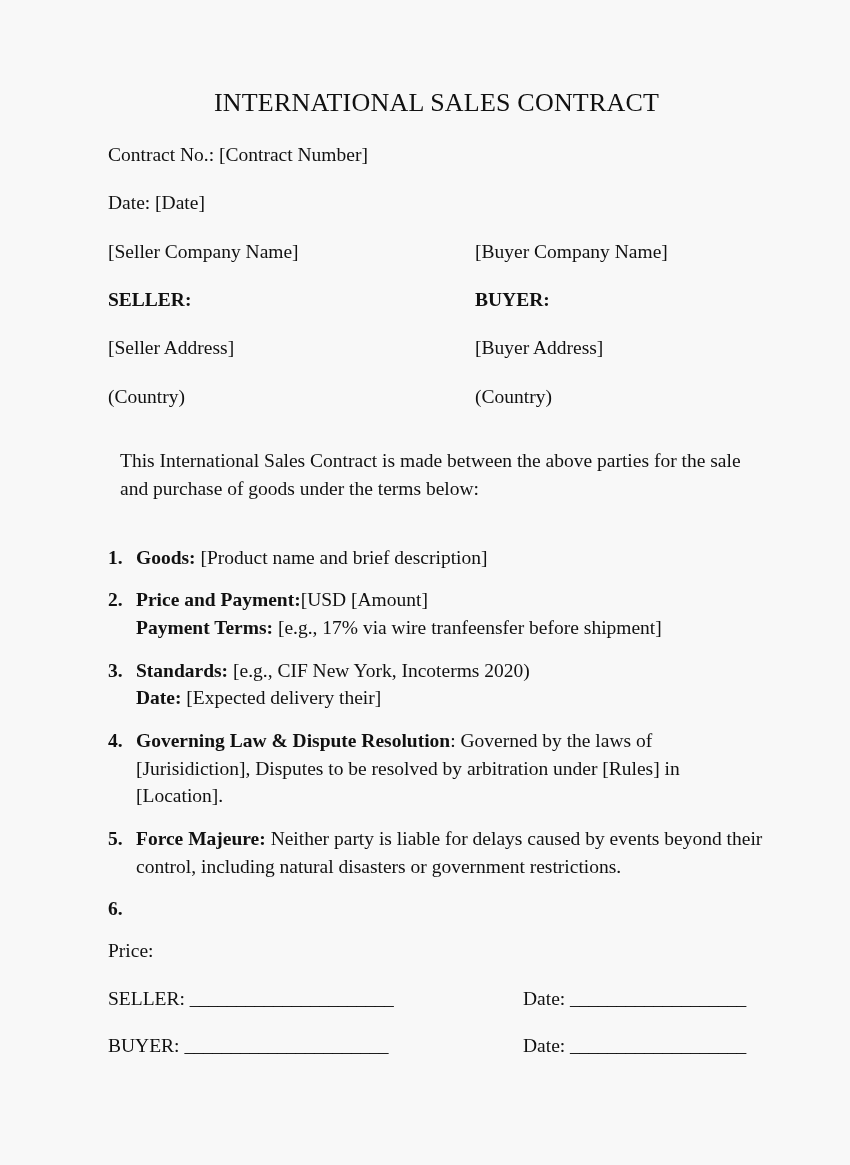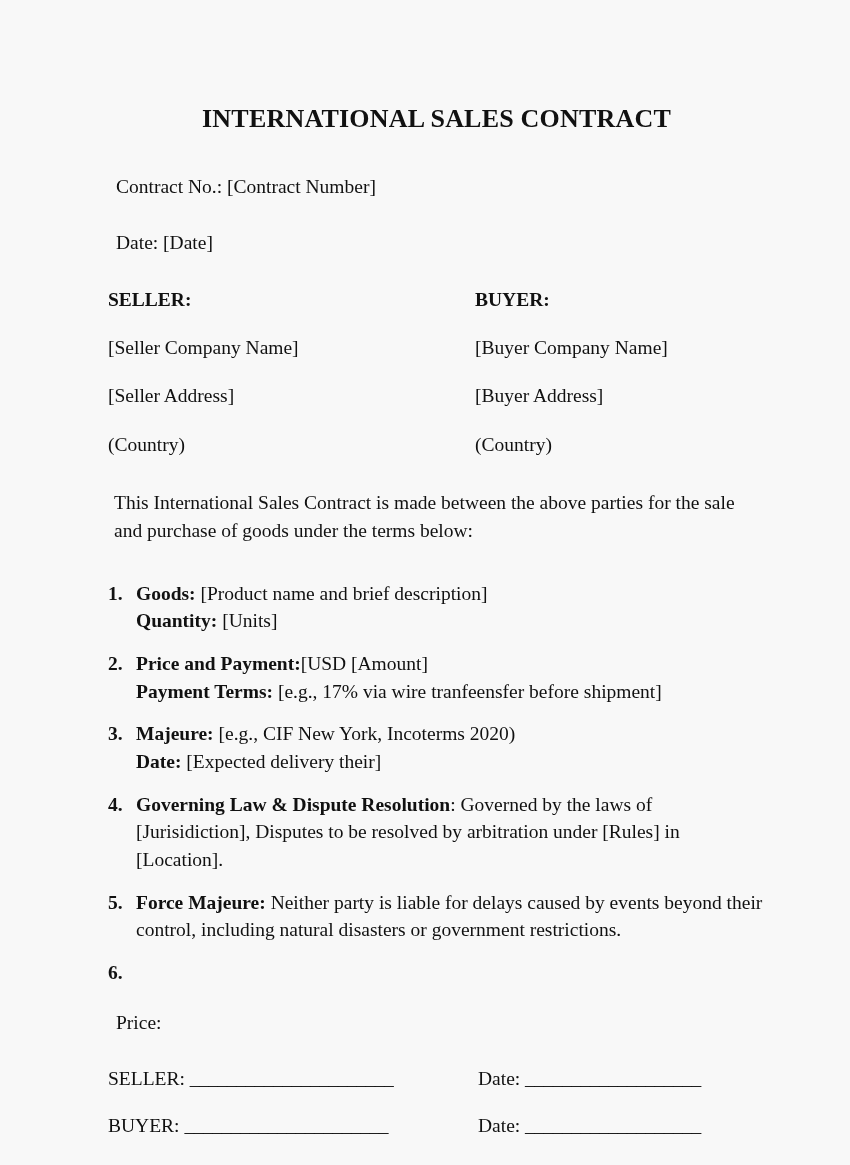--- a/index.html
+++ b/index.html
@@ -26,32 +26,32 @@
   .doc {
     position: relative;
     margin-left: 23px;
     width: 657px;
   }
 
   
   .doc-title {
     text-align: center;
     font-size: 26px;
-    font-weight: bold;
+    font-weight: normal;
     letter-spacing: 0.2px;
-    margin: 16px;
+    margin: 0;
     padding-top: 88px;
     line-height: 1.15;
   }
 
   
   .line {
     font-size: 19.5px;
     line-height: 1.2;
-    margin: 8px;
+    margin: 0;
     padding-top: 25px;
   }
   .line.tight {
     padding-top: 22px;
   }
 
   
   .cols {
     position: relative;
     font-size: 19.5px;
@@ -68,21 +68,21 @@
     vertical-align: top;
   }
   .cols.head {
     font-weight: bold;
   }
 
   
   .intro {
     font-size: 19.5px;
     line-height: 1.42;
-    margin: 6px;
+    margin: 12px;
     padding-top: 27px;
     width: 645px;
   }
 
   
   .clauses {
     margin: 0;
     padding: 0;
     list-style: none;
     padding-top: 14px;
@@ -120,72 +120,72 @@
     white-space: nowrap;
   }
   .sig-row .s-left {
     display: inline-block;
     width: 370px;
     vertical-align: baseline;
   }
   .sig-row .s-right {
     display: inline-block;
     vertical-align: baseline;
+    margin-left: 45px;
   }
   .rule {
     letter-spacing: -0.5px;
   }
 </style>
 </head>
 <body>
 
 <div class="page">
   <div class="doc">
 
     <h1 class="doc-title">INTERNATIONAL SALES CONTRACT</h1>
 
     <p class="line">Contract No.: [Contract Number]</p>
 
     <p class="line">Date: [Date]</p>
 
+    <div class="cols">
+      <span class="c-left">[Seller Company Name]</span><span class="c-right">[Buyer Company Name]</span>
+    </div>
+
     <div class="cols head">
       <span class="c-left">SELLER:</span><span class="c-right">BUYER:</span>
     </div>
 
     <div class="cols">
-      <span class="c-left">[Seller Company Name]</span><span class="c-right">[Buyer Company Name]</span>
-    </div>
-
-    <div class="cols">
       <span class="c-left">[Seller Address]</span><span class="c-right">[Buyer Address]</span>
     </div>
 
     <div class="cols">
       <span class="c-left">(Country)</span><span class="c-right">(Country)</span>
     </div>
 
     <p class="intro">This International Sales Contract is made between the above parties for the sale and purchase of goods under the terms below:</p>
 
     <ol class="clauses">
 
       <li>
         <span class="num">1.</span>
         <span class="sub"><span class="lbl">Goods:</span><span> [Product name and brief description]</span></span>
-        <span class="sub"><span class="lbl">Quantity:</span><span> [Units]</span></span>
       </li>
 
       <li>
         <span class="num">2.</span>
         <span class="sub"><span class="lbl">Price and Payment:</span><span>[USD [Amount]</span></span>
         <span class="sub"><span class="lbl">Payment Terms:</span><span> [e.g., 17% via wire tranfeensfer before shipment]</span></span>
       </li>
 
       <li>
         <span class="num">3.</span>
-        <span class="sub"><span class="lbl">Majeure:</span><span> [e.g., CIF New York, Incoterms 2020)</span></span>
+        <span class="sub"><span class="lbl">Standards:</span><span> [e.g., CIF New York, Incoterms 2020)</span></span>
         <span class="sub"><span class="lbl">Date:</span><span> [Expected delivery their]</span></span>
       </li>
 
       <li>
         <span class="num">4.</span>
         <span><span class="lbl">Governing Law &amp; Dispute Resolution</span><span>: Governed by the laws of [Jurisidiction], Disputes to be resolved by arbitration under [Rules] in [Location].</span></span>
       </li>
 
       <li>
         <span class="num">5.</span>

